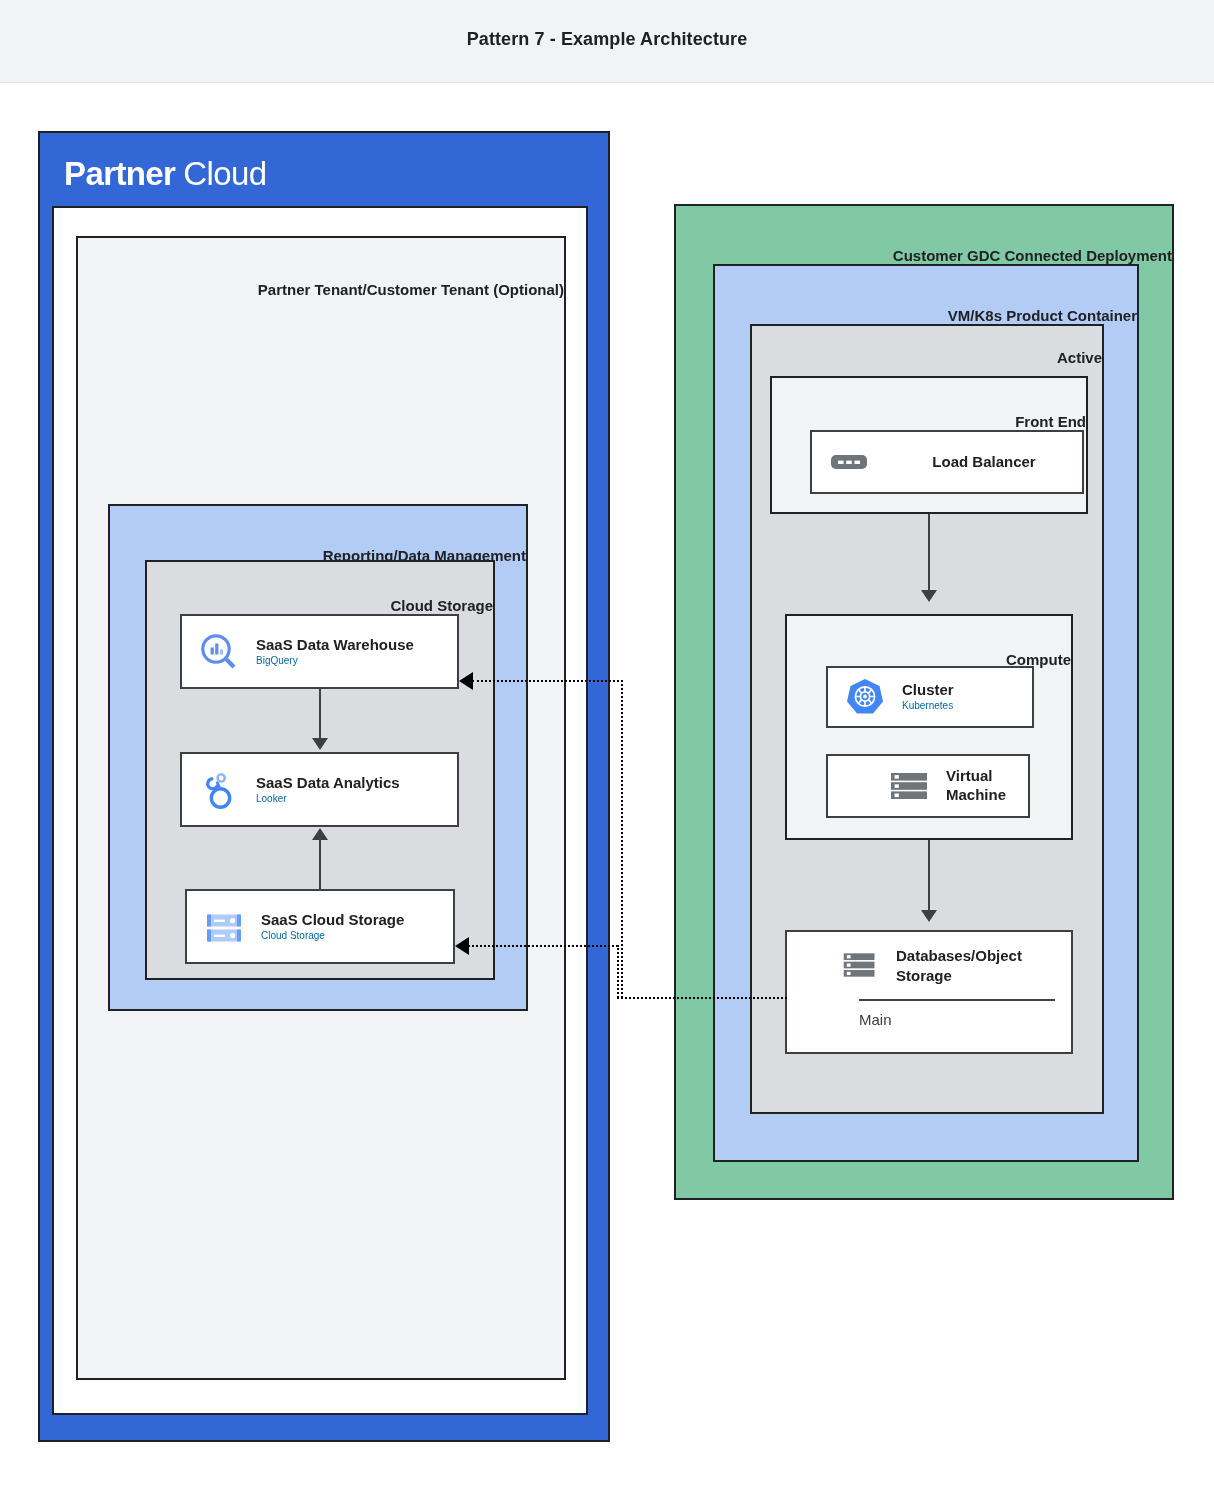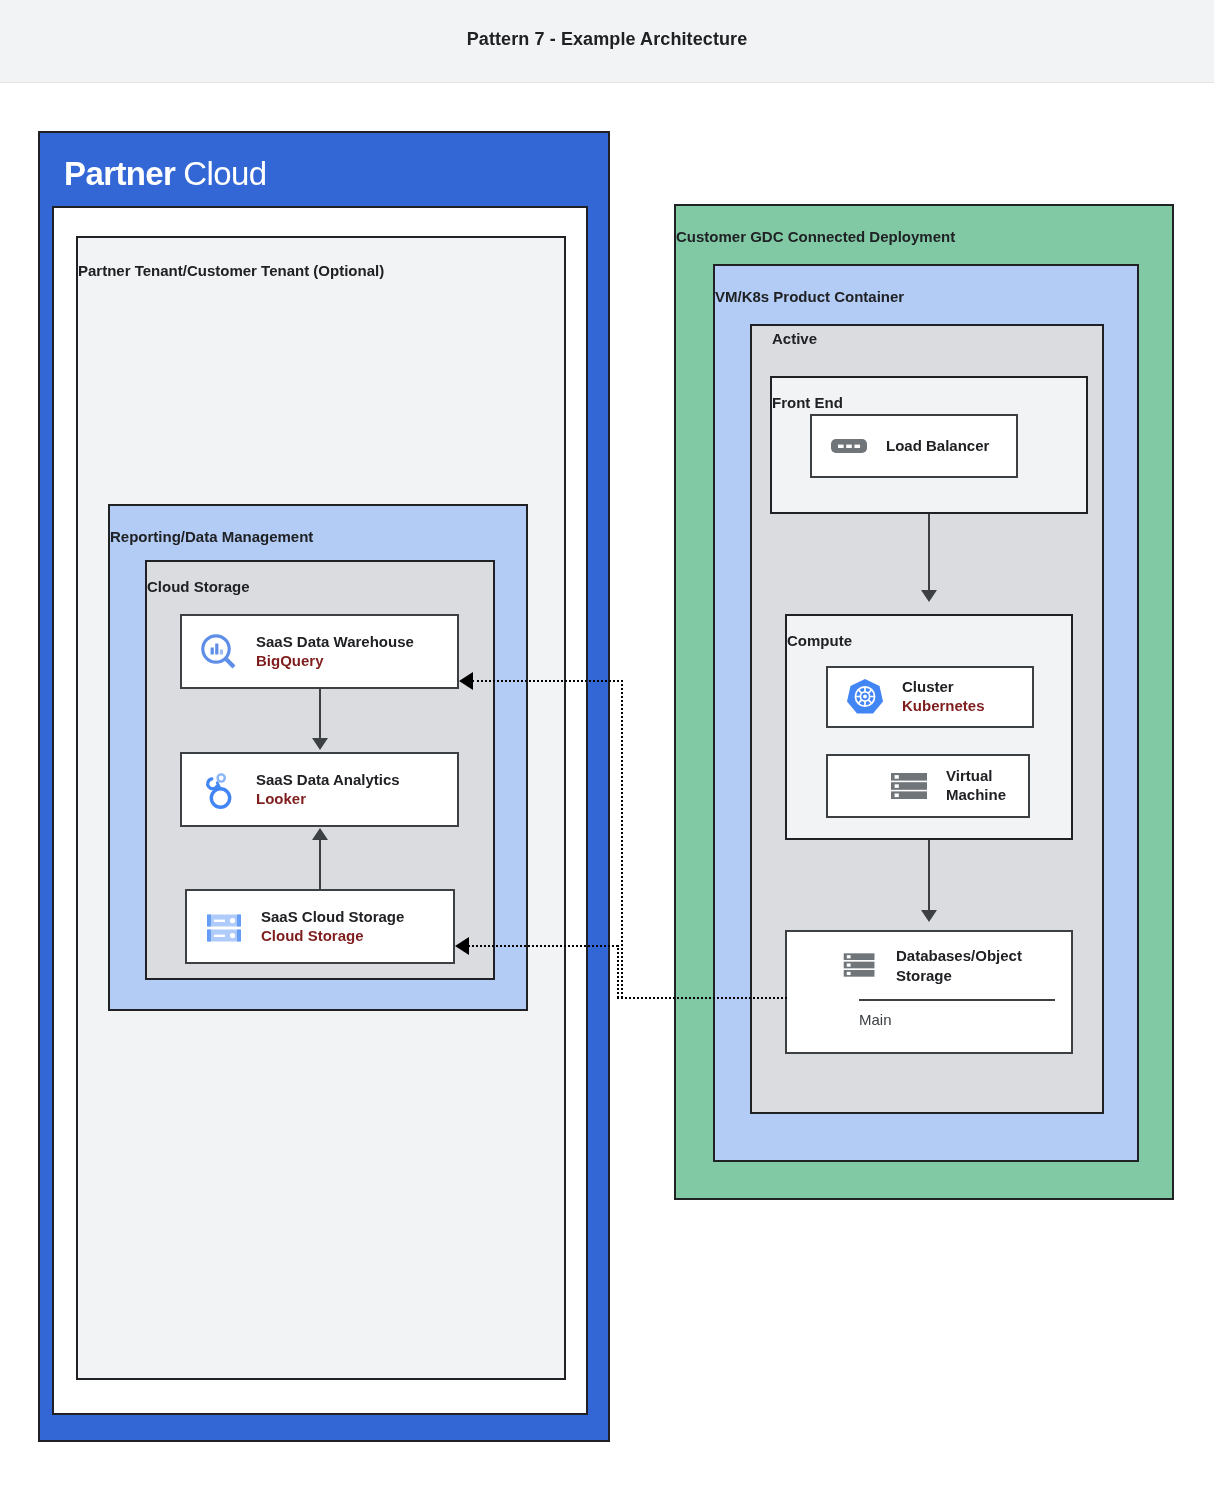--- a/index.html
+++ b/index.html
@@ -21,22 +21,22 @@
     position: absolute; left: 0; top: 29px; width: 1214px;
     text-align: center;
     font-size: 18px; font-weight: bold; color: #202124;
     letter-spacing: .1px;
   }
 
   
   .box { position: absolute; border: 2px solid #202124; }
   .box > .box-title {
     position: absolute; left: 0; width: 100%;
-    text-align: left;
-    font-size: 15px; font-weight: bold; color: #202124;
+    text-align: right;
+    font-size: 15px; font-weight: bold; color: #202124; margin-top: 19px;
   }
 
   
   .fill-gcp      { background: #3367D6; }
   .fill-white    { background: #ffffff; }
   .fill-lightgry { background: #f1f3f4; }
   .fill-gray     { background: #dadce0; }
   .fill-blue     { background: #B3CCF5; }
   .fill-green    { background: #81C9A5; }
 
@@ -62,21 +62,21 @@
     flex: 0 0 auto;
     width: 46px; height: 46px;
     margin-left: 14px; margin-right: 14px;
     display: flex; align-items: center; justify-content: center;
   }
   .card .card-text { flex: 1 1 auto; }
   .card .card-title {
     font-size: 15px; font-weight: bold; color: #202124; line-height: 1.25;
   }
   .card .card-sub {
-    font-size: 15px; font-weight: bold; color: #7f1d1d; line-height: 1.25;
+    font-size: 10px; font-weight: normal; color: #0369a1; line-height: 1.25;
   }
 
   
   .card-db { display: block; position: absolute; background:#fff; border:2px solid #3c4043; }
   .card-db .db-head { display: flex; align-items: flex-start; padding: 14px 0 0 0; margin-left: 35px; }
   .card-db .db-icon { flex:0 0 auto; width: 44px; height: 40px; margin-left: 16px; margin-right: 14px;
                       display:flex; align-items:center; justify-content:center; }
   .card-db .db-title { font-size: 15px; font-weight: bold; color:#202124; line-height: 1.35; }
   .card-db .db-rule  { height: 2px; background: #3c4043; margin: 12px 16px 0 72px; }
   .card-db .db-foot  { font-size: 15px; color:#3c4043; margin: 10px 0 0 72px; }
@@ -204,21 +204,21 @@
 
     <div class="box fill-blue" style="left:37px; top:58px; width:426px; height:898px;">
       <div class="box-title" style="top:22px;">VM/K8s Product Container</div>
 
       <div class="box fill-gray" style="left:35px; top:58px; width:354px; height:790px;">
         <div class="box-title" style="top:4px;padding-left:20px;">Active</div>
 
         <div class="box fill-lightgry" style="left:18px; top:50px; width:318px; height:138px;text-decoration:underline;">
           <div class="box-title" style="top:16px;">Front End</div>
 
-          <div class="card" style="left:38px; top:36px; width:208px; height:64px;">
+          <div class="card" style="left:38px; top:52px; width:274px; height:64px;text-align:center;">
             <div class="card-icon">
               <svg width="42" height="42" viewBox="0 0 42 42">
                 <rect x="3" y="14" width="36" height="14" rx="5" fill="#70757a"></rect>
                 <rect x="10" y="19.6" width="5.6" height="3.4" fill="#ffffff"></rect>
                 <rect x="18.2" y="19.6" width="5.6" height="3.4" fill="#ffffff"></rect>
                 <rect x="26.4" y="19.6" width="5.6" height="3.4" fill="#ffffff"></rect>
               </svg>
             </div>
             <div class="card-text">
               <div class="card-title">Load Balancer</div>

